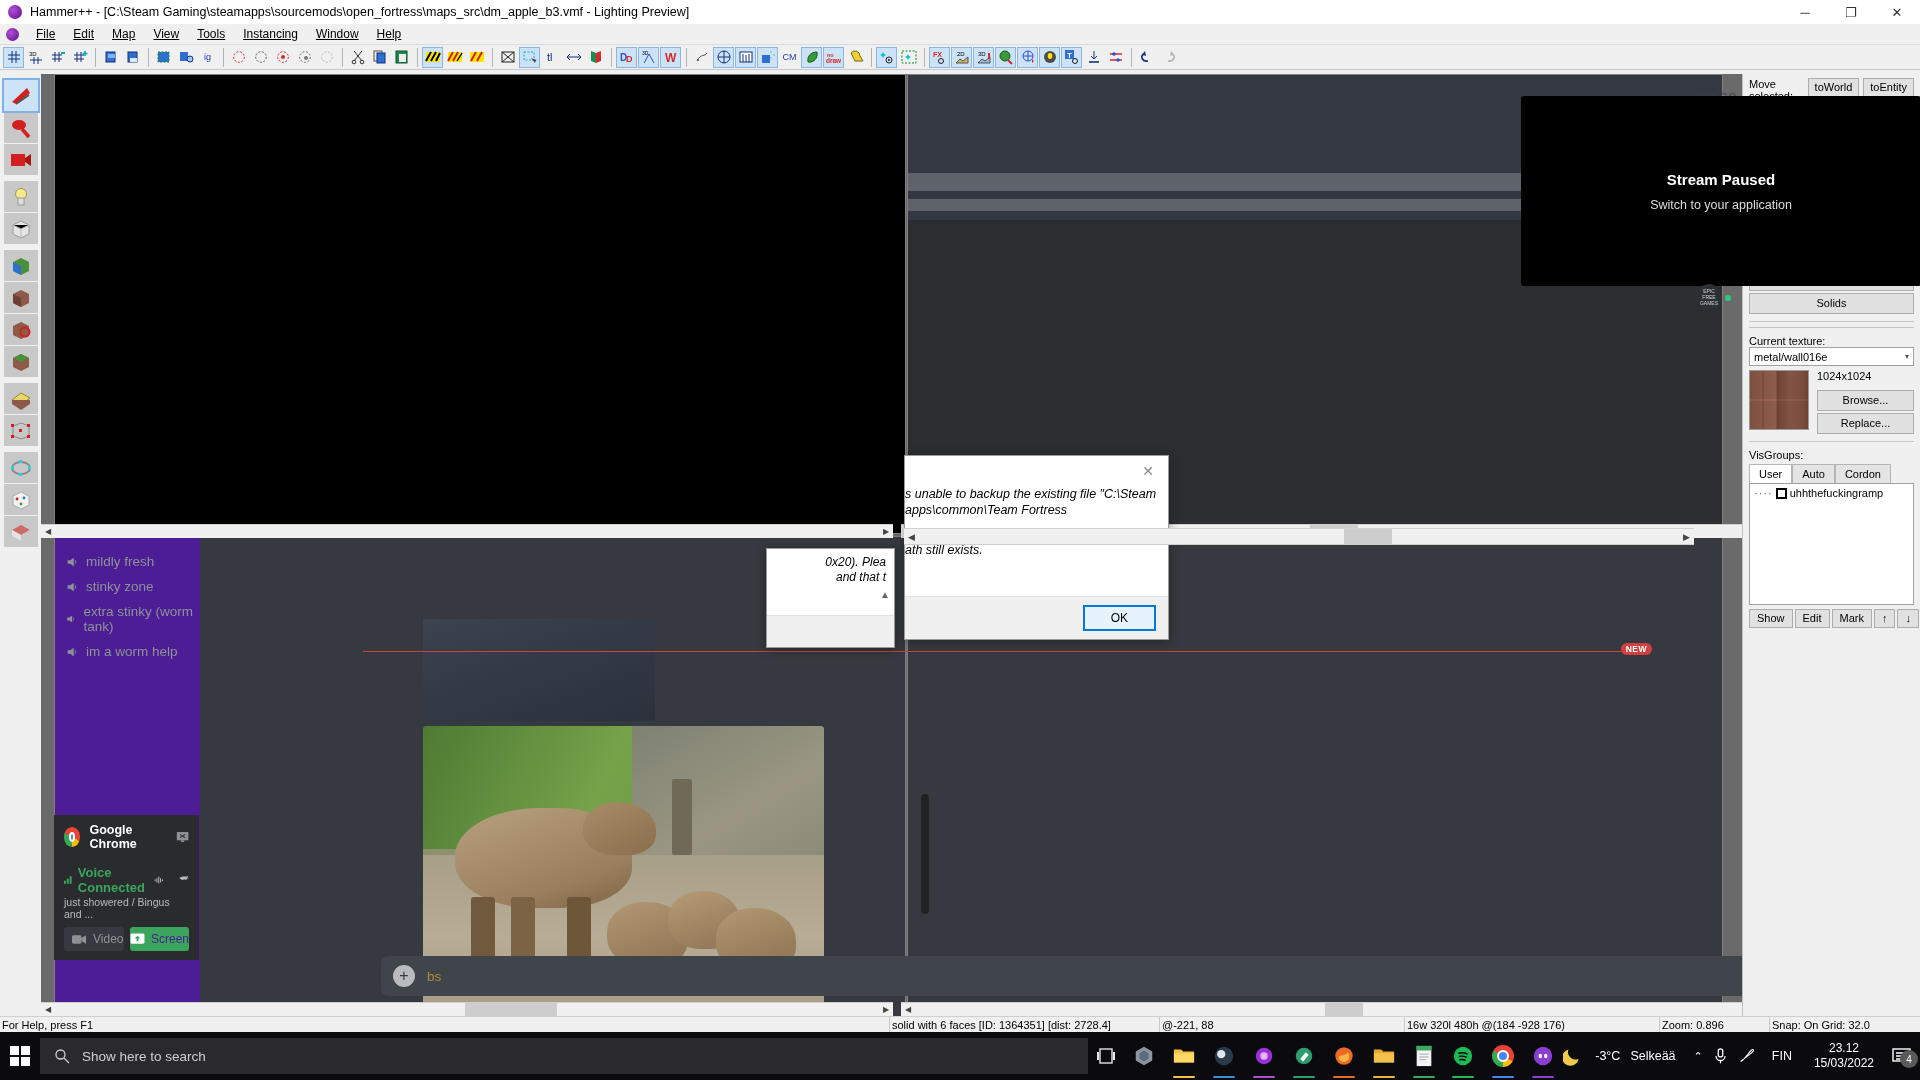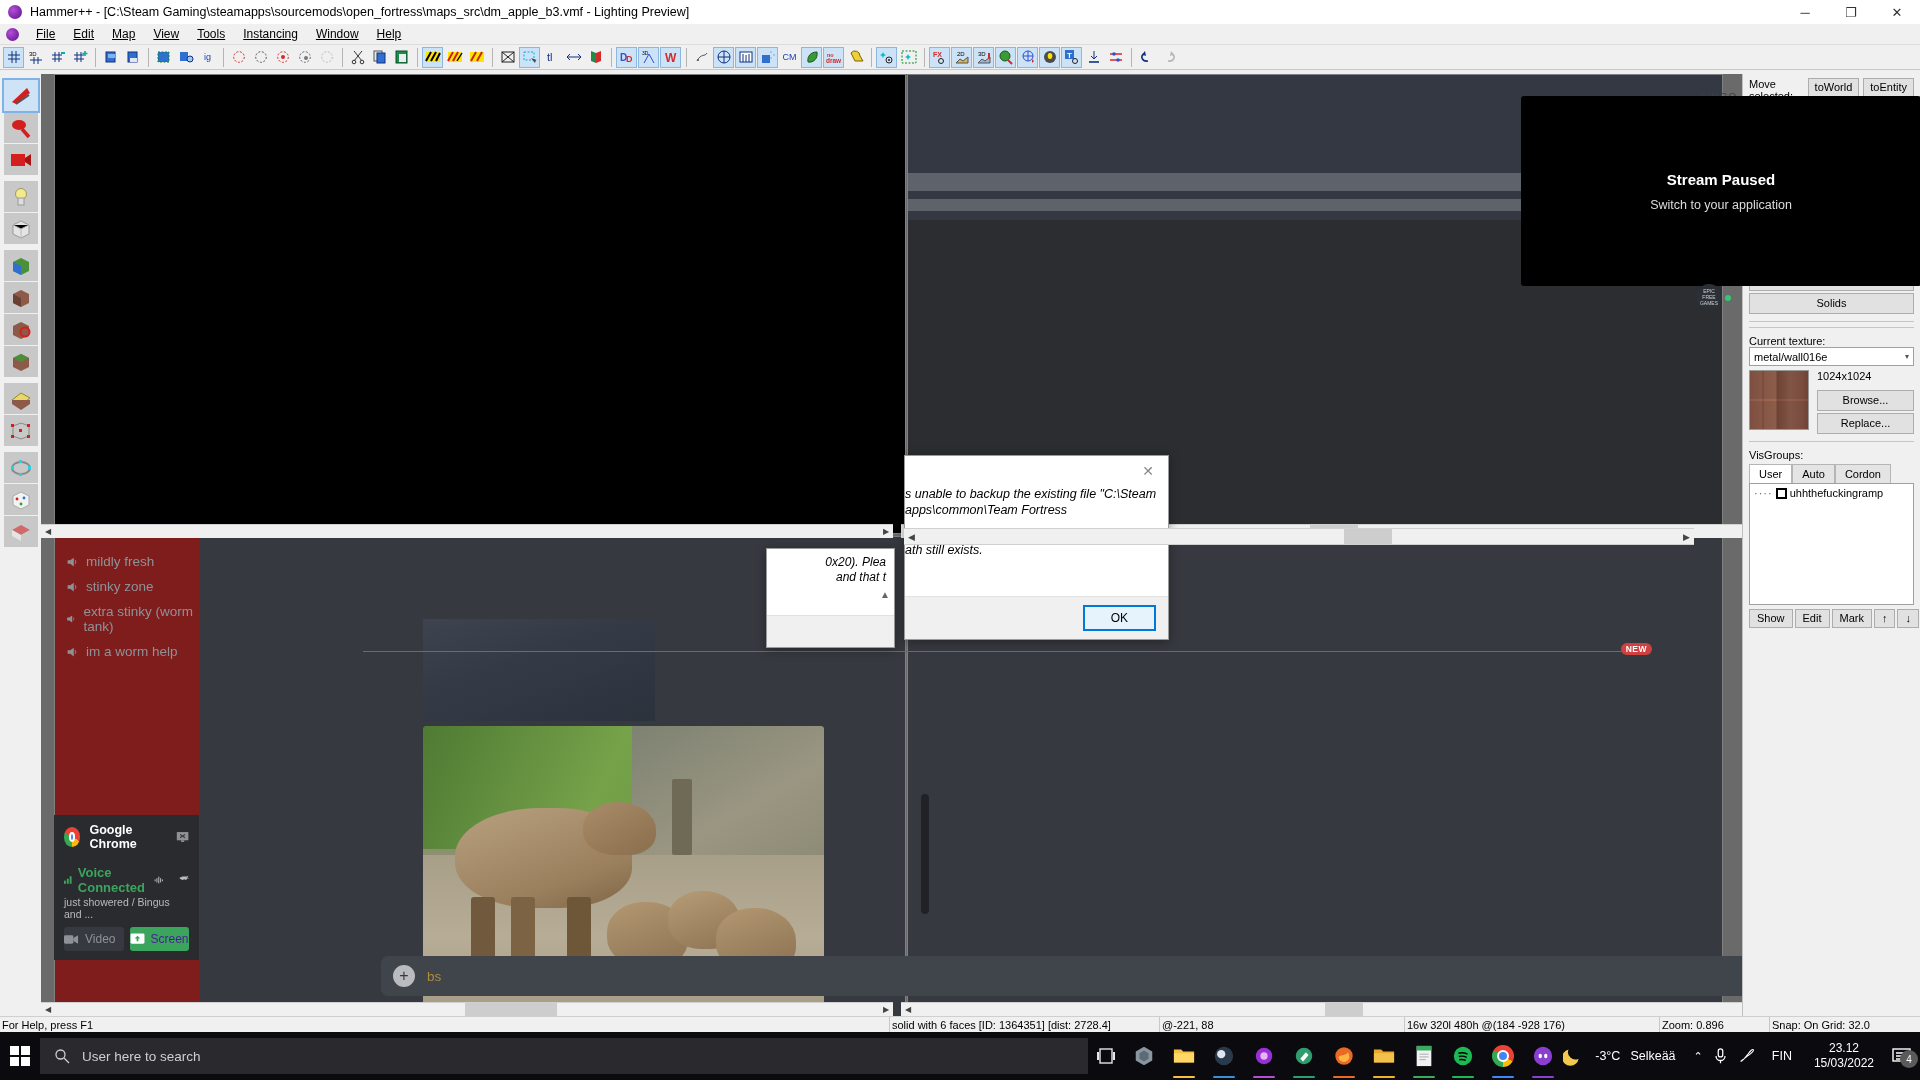--- a/index.html
+++ b/index.html
@@ -151,32 +151,32 @@
   .bingo-text { position:absolute; left:1700px; top:92px; font-size:10px; color:#3a3f48; letter-spacing:1px;}
   .epic-badge {
     position:absolute; left:1696px; top:284px; width:26px;height:26px;border-radius:50%;
     background:#2b2f36; color:#cfcfcf; font-size:5px; display:flex;align-items:center;
     justify-content:center; text-align:center; line-height:6px;
   }
   .epic-dot { position:absolute; left:1725px; top:295px; width:6px;height:6px;border-radius:50%;background:#2ecc71;}
 
   
   .discord { position:absolute; inset:0; background:#36393f; color:#dcddde; font-size:13px; }
-  .dc-sidebar { position:absolute; left:0; top:0; width:145px; bottom:0; background:#7f1d1d; }
+  .dc-sidebar { position:absolute; left:0; top:0; width:145px; bottom:0; background:#4c1d95; }
   .dc-channel { display:flex; align-items:center; gap:7px; padding:5px 0 5px 10px; color:#8e9297; font-size:13.5px;}
   .dc-main { position:absolute; left:145px; top:0; right:0; bottom:0; background:#36393f; }
 
   .dc-panel { position:absolute; left:0; bottom:52px; width:145px; }
   .dc-app { display:flex; align-items:center; gap:9px; padding:8px 10px; background:#292b2f; }
   .dc-app-name { font-weight:bold; font-size:12.5px; color:#fff; }
   .dc-voice { background:#292b2f; padding:6px 10px 9px; }
   .dc-voice-title { color:#3ba55d; font-weight:bold; font-size:13px; display:flex;align-items:center;gap:5px;}
   .dc-voice-sub { color:#b9bbbe; font-size:10.5px; margin-top:1px; }
   .dc-voice-btns { display:flex; gap:6px; margin-top:7px; }
-  .dc-vb { flex:1; display:flex; align-items:center; justify-content:flex-start; gap:6px;
+  .dc-vb { flex:1; display:flex; align-items:center; justify-content:flex-end; gap:6px;
     padding:5px 0; border-radius:3px; font-size:12px; }
   .dc-vb.video { background:#36393f; color:#8e9297; }
   .dc-vb.screen { background:#3ba55d; color:#4c1d95; }
 
   .chrome-logo { width:20px;height:20px;border-radius:50%;
     background: conic-gradient(#ea4335 0 33%, #fbbc05 33% 50%, #34a853 50% 83%, #ea4335 83% 100%);
     position:relative; }
   .chrome-logo::after{content:'';position:absolute;inset:5px;border-radius:50%;background:#4285f4;
     border:2px solid #fff;}
 
@@ -1012,21 +1012,21 @@
           <i></i>
           <i></i>
           <i></i>
         </span>
     </div>
     <div class="tb-search">
       <svg width="16" height="16" viewBox="0 0 16 16">
           <circle cx="6.5" cy="6.5" r="4.5" fill="none" stroke="#cfcfcf" stroke-width="1.3"></circle>
           <path d="M10 10l5 5" stroke="#cfcfcf" stroke-width="1.3"></path>
         </svg>
-      <span>User here to search</span>
+      <span>Show here to search</span>
     </div>
     <div class="tb-icon">
       <svg width="20" height="18" viewBox="0 0 20 18">
           <rect x="4" y="2" width="12" height="14" fill="none" stroke="#e6e6e6" stroke-width="1.4"></rect>
           <rect x="1" y="5" width="2" height="8" fill="#e6e6e6"></rect>
           <rect x="17" y="5" width="2" height="8" fill="#e6e6e6"></rect>
         </svg>
     </div>
 
     <div class="tb-app">

